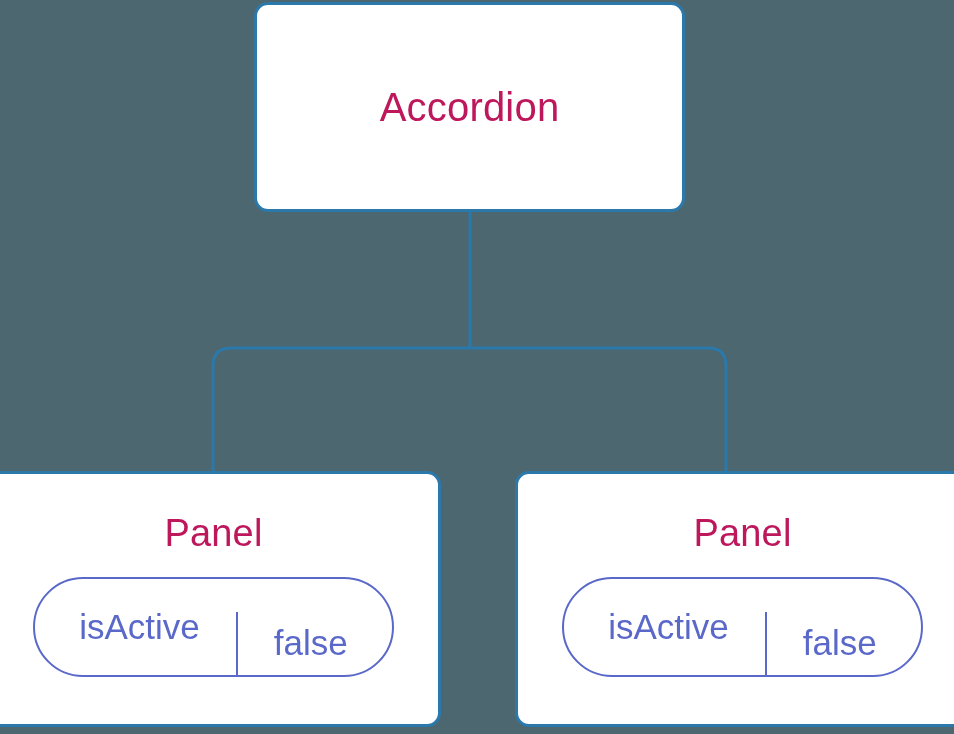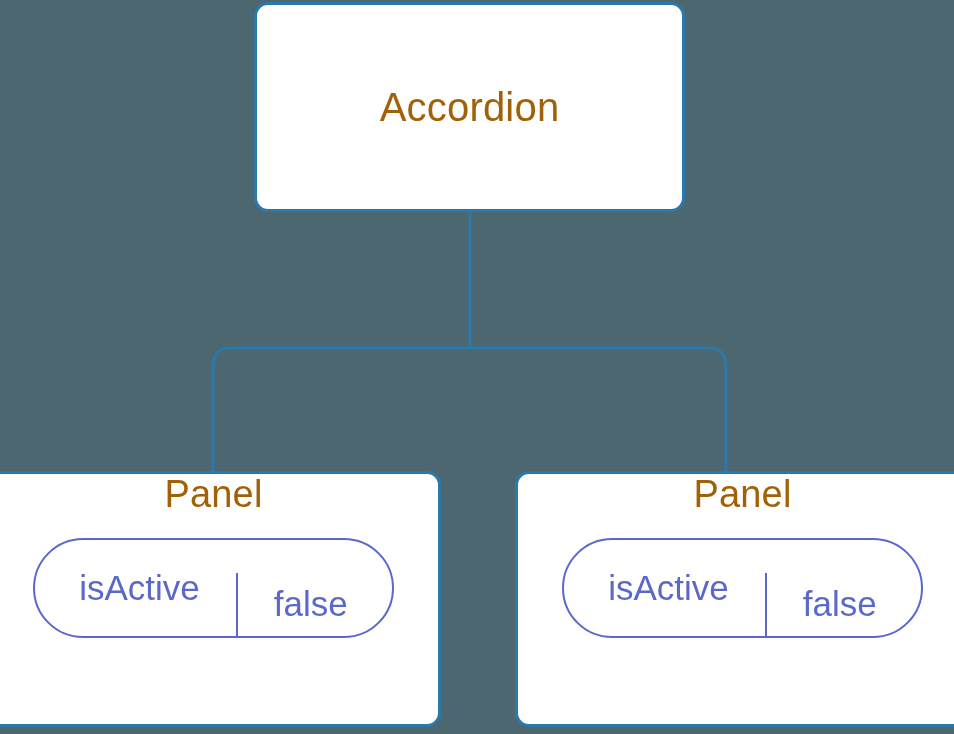--- a/index.html
+++ b/index.html
@@ -63,35 +63,36 @@
   }
 
   .node-child-right {
     left: 515px;
     top: 471px;
     width: 455px;
     height: 256px;
   }
 
   .node-title {
-    color: #a16207;
+    color: #be185d;
     font-size: 38px;
     line-height: 1.1;
     font-weight: 400;
     letter-spacing: 0.2px;
     white-space: nowrap;
     text-align: center;
   }
 
   .node-root .node-title {
     font-size: 40px;
   }
 
   .node-child-left .node-title,
   .node-child-right .node-title {
+    margin-top: 39px;
   }
 
   
   .prop-pill {
     margin-top: 22px;
     height: 100px;
     border: 2px solid #5a69c9;
     border-radius: 52px;
     box-sizing: border-box;
     display: flex;

